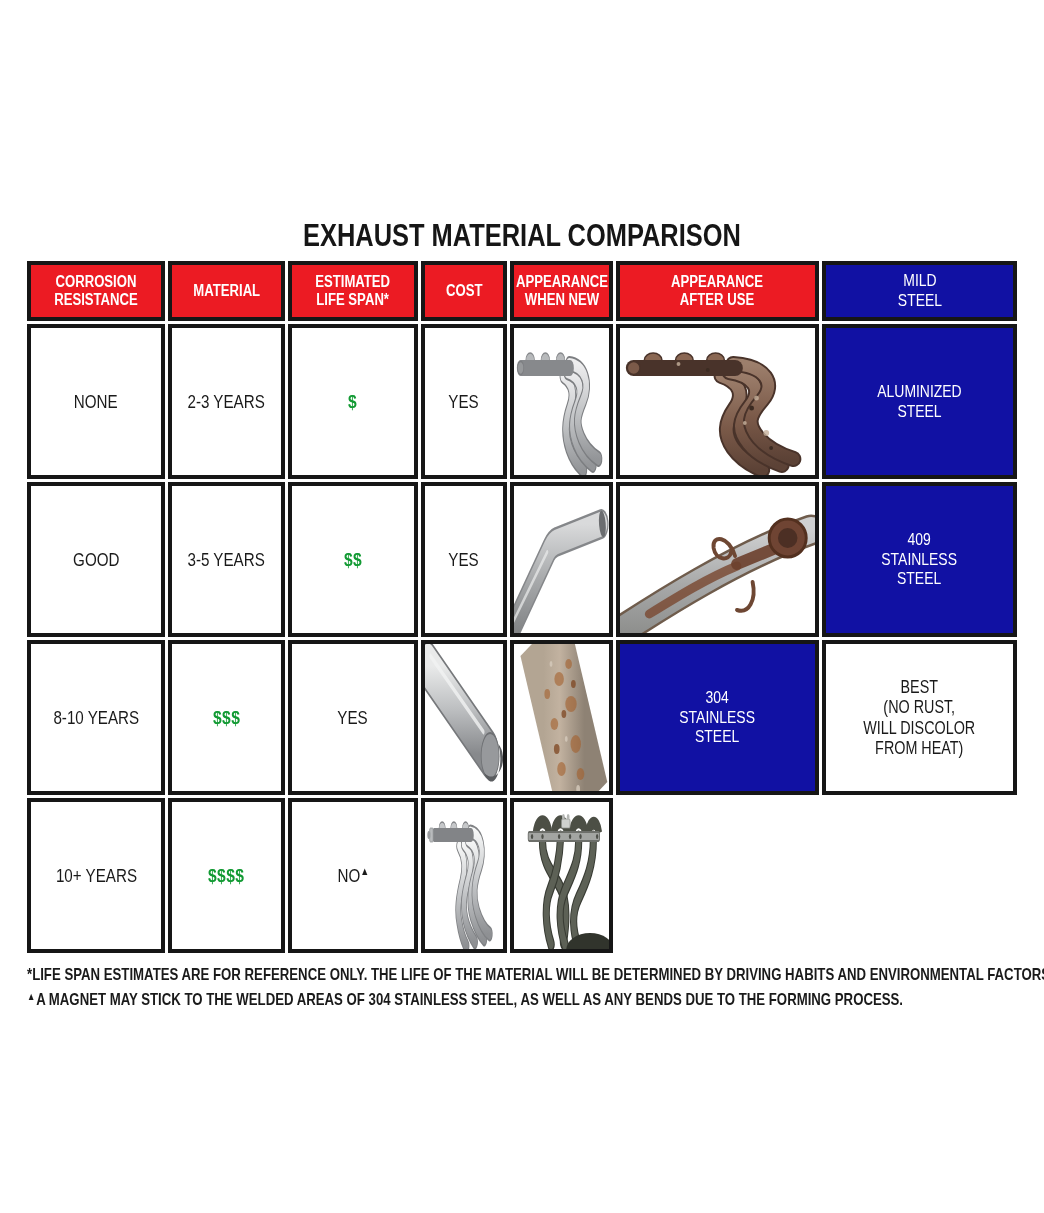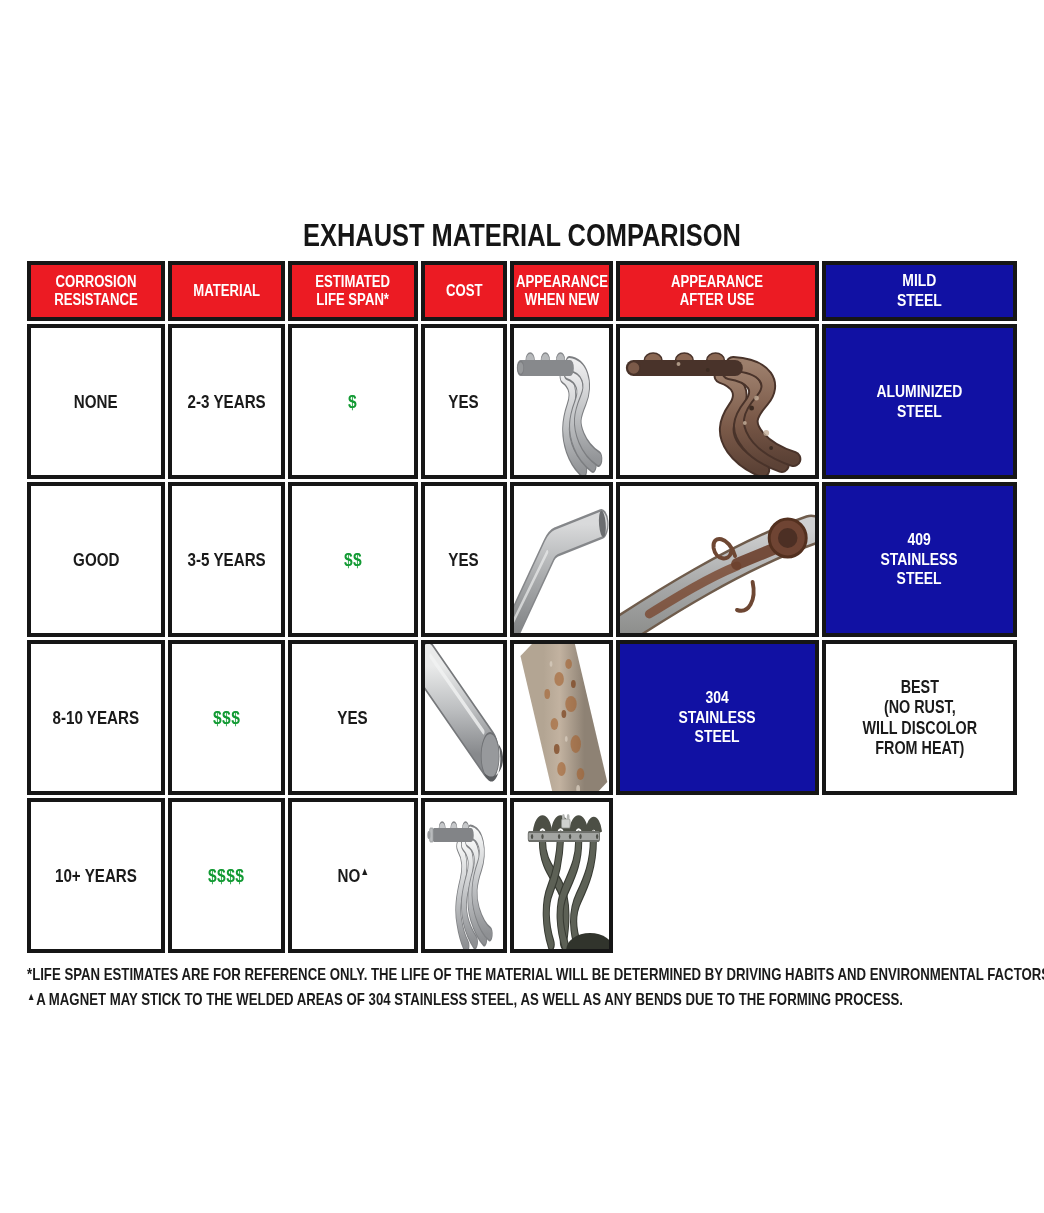--- a/index.html
+++ b/index.html
@@ -27,22 +27,22 @@
     grid-template-rows:60px 155px 155px 155px 155px;
     gap:3px;
     background:#ffffff;
   }
   .cell {
     border:4px solid #161616;
     display:flex; align-items:center; justify-content:center;
     text-align:center; background:#ffffff; overflow:hidden;
   }
   .hdr { background:#ec1b23; color:#ffffff; font-weight:800; font-size:16px; line-height:1.12; }
-  .mat { background:#1111a3; color:#ffffff; font-weight:700; font-size:17px; line-height:1.15; }
-  .val { font-weight:700; font-size:18.5px; color:#1a1a1a; line-height:1.15; }
+  .mat { background:#1111a3; color:#ffffff; font-weight:400; font-size:17px; line-height:1.15; }
+  .val { font-weight:400; font-size:18.5px; color:#1a1a1a; line-height:1.15; }
   .val-sm { font-size:17.5px; }
   .cost { color:#129a33; font-weight:800; font-size:19px; letter-spacing:.5px; }
   .sup-marker { font-size:11px; vertical-align:7px; letter-spacing:0; }
   .photo-cell { padding:0; }
   .photo-cell svg { width:100%; height:100%; display:block; }
 
   .footnotes { margin:9px 0 0 27px; width:990px; font-weight:800; color:#1a1a1a; }
   .footnote { font-size:16.5px; line-height:1.5; }
   .fn-marker-tri { font-size:10.5px; vertical-align:5px; margin-right:1px; }
 </style>

